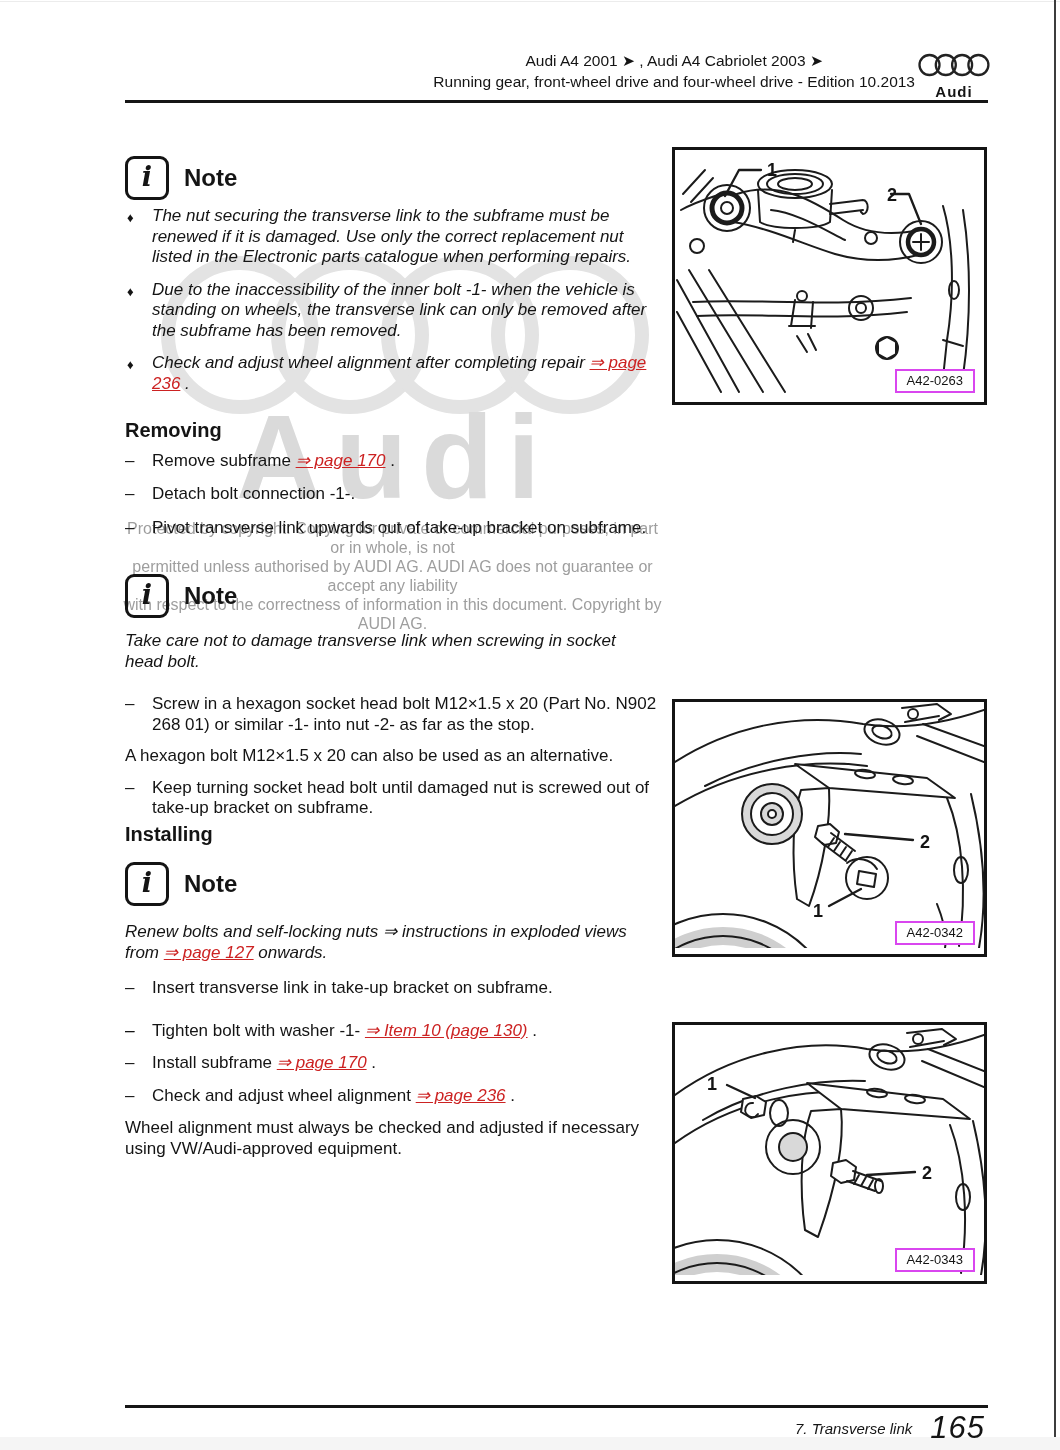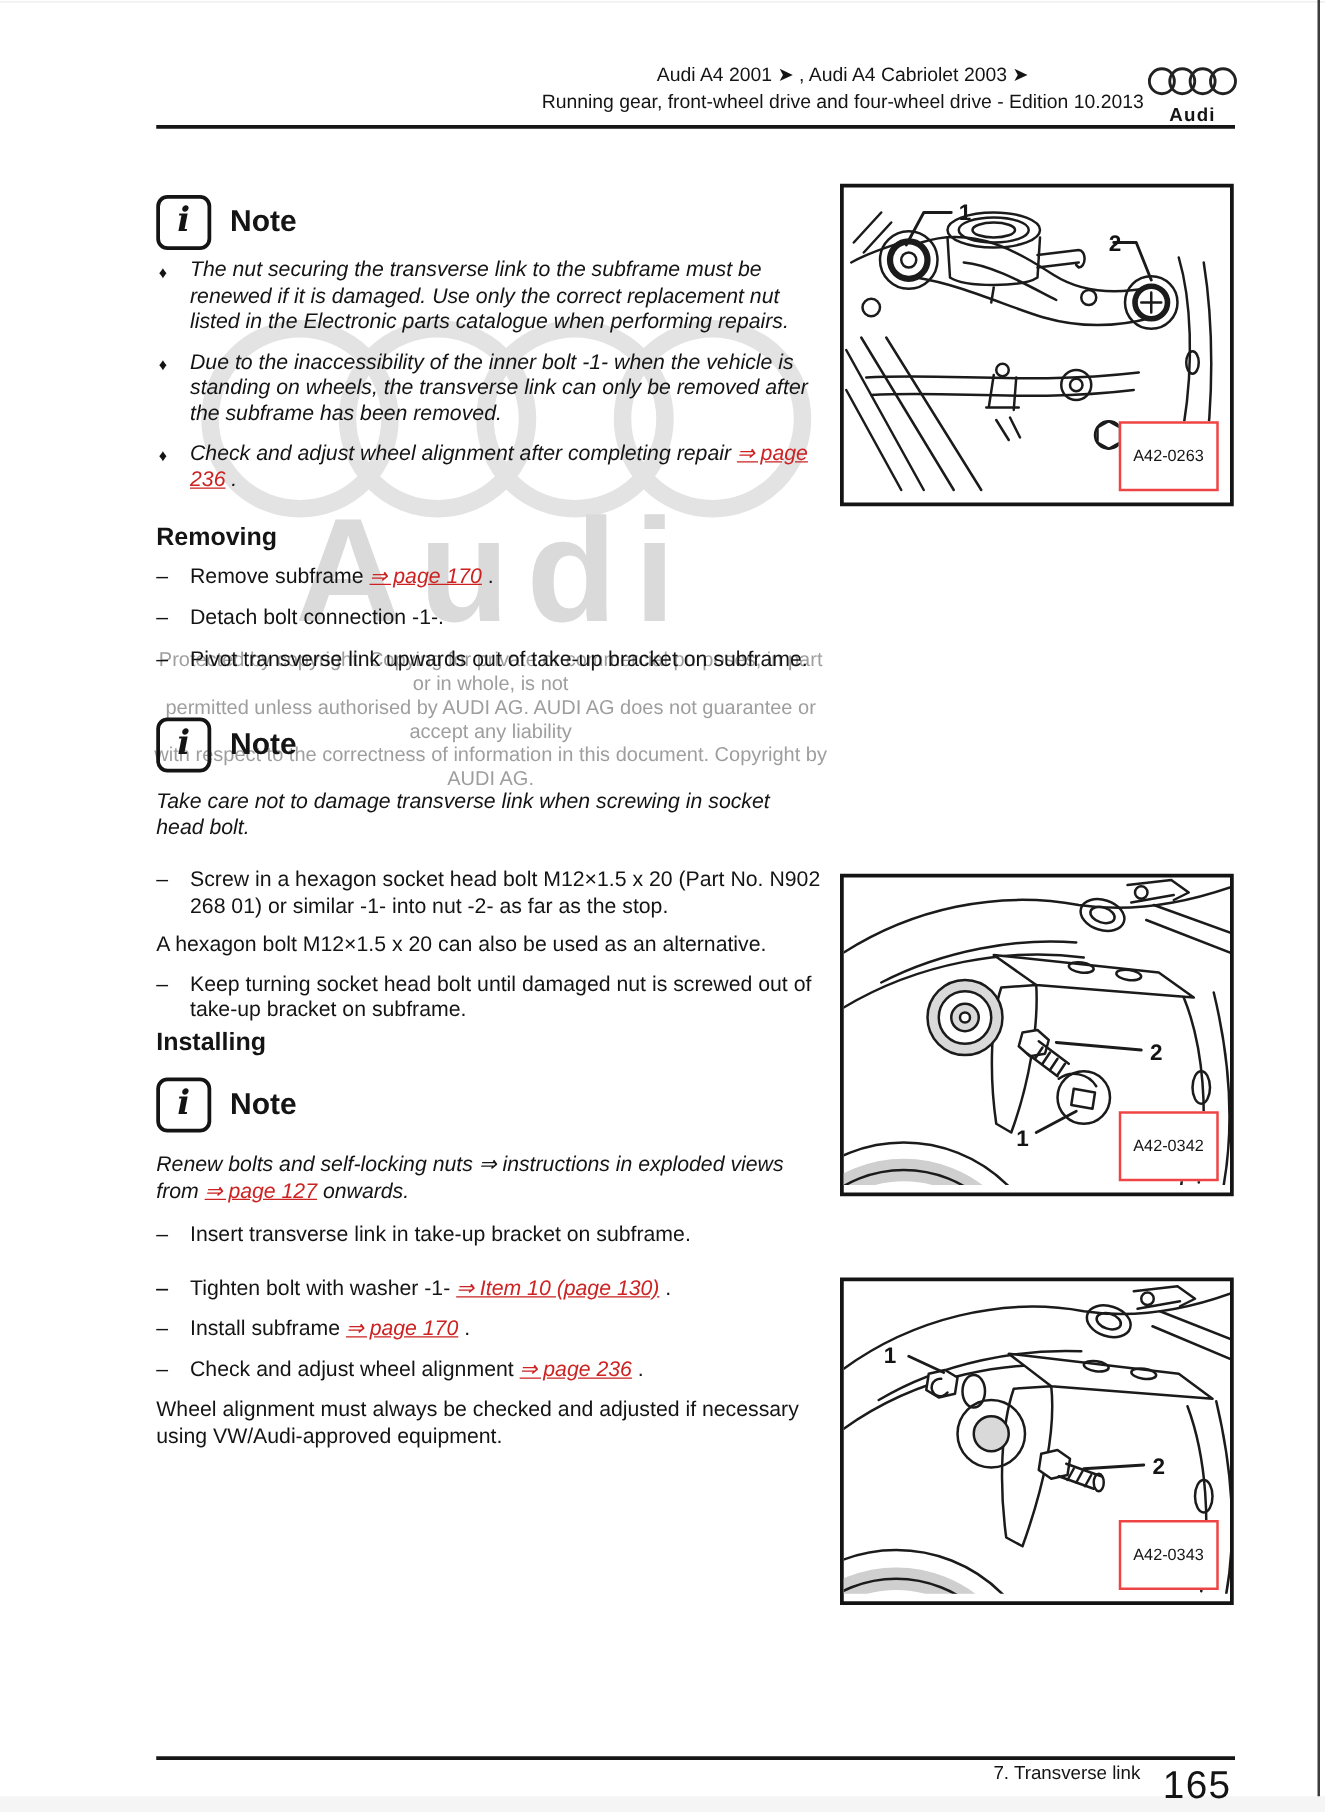--- a/index.html
+++ b/index.html
@@ -16,43 +16,43 @@
            color:#dadada;line-height:1;}
   .wm-copy{left:120px;top:519px;width:545px;text-align:center;font-size:16px;
            line-height:19px;color:#9e9e9e;}
   
   .z2{z-index:2;}
   .header-text{right:145px;top:50px;text-align:center;font-size:15.5px;line-height:21px;}
   .logo{left:918px;top:53px;width:72px;text-align:center;}
   .logo-word{font-size:15px;font-weight:700;letter-spacing:1px;margin-top:1px;}
   .rule{left:125px;top:100px;width:863px;height:3px;background:#161616;}
   .footer-rule{left:125px;top:1405px;width:863px;height:2.5px;background:#161616;}
-  .footer{right:75px;top:1410px;display:flex;align-items:flex-start;gap:18px;}
+  .footer{right:75px;top:1410px;display:flex;align-items:center;gap:18px;font-style:italic;}
   .footer-section{font-size:15px;}
   .footer-page{font-size:31px;letter-spacing:1px;}
   .col{left:125px;width:533px;font-size:17px;line-height:20.5px;}
   .it{font-style:italic;}
   .heading{font-size:20px;font-weight:700;}
   .link{color:#cc2222;text-decoration:underline;font-style:italic;cursor:pointer;}
   .note-head{display:flex;align-items:center;gap:15px;}
   .note-icon{width:38px;height:36px;border:3px solid #141414;border-radius:9px;flex:none;
              display:flex;align-items:center;justify-content:center;
              font-family:"DejaVu Serif",serif;font-style:italic;font-weight:700;font-size:27px;
              padding-bottom:2px;}
   .note-label{font-size:24px;font-weight:700;}
   .list-item{position:relative;padding-left:27px;}
   .marker{position:absolute;left:0;top:0;}
   .diamond{font-size:13px;top:2px;left:2px;}
   .mb9{margin-bottom:12px;} .mb13{margin-bottom:13px;} .mb11{margin-bottom:11px;}
   .mb22{margin-bottom:22px;}
   
   .figure{position:absolute;left:672px;width:309px;border:3px solid #141414;background:#fff;z-index:2;}
   .figure svg{display:block;}
-  .fig-code{position:absolute;right:9px;bottom:9px;border:2px solid #ef4444;background:#fff;
-            padding:16px 10px;font-size:13px;line-height:20px;}
+  .fig-code{position:absolute;right:9px;bottom:9px;border:2px solid #d946ef;background:#fff;
+            padding:0 10px;font-size:13px;line-height:20px;}
   .callout{position:absolute;font-size:18px;font-weight:700;line-height:1;}
 </style>
 </head>
 <body>
 
 <div class="page">
 
   <svg class="abs wm" style="left:160px;top:250px;" width="500" height="170" viewBox="0 0 500 170">
     <g fill="none" stroke="#e3e3e3" stroke-width="14">
       <circle cx="80" cy="85" r="72"></circle>

